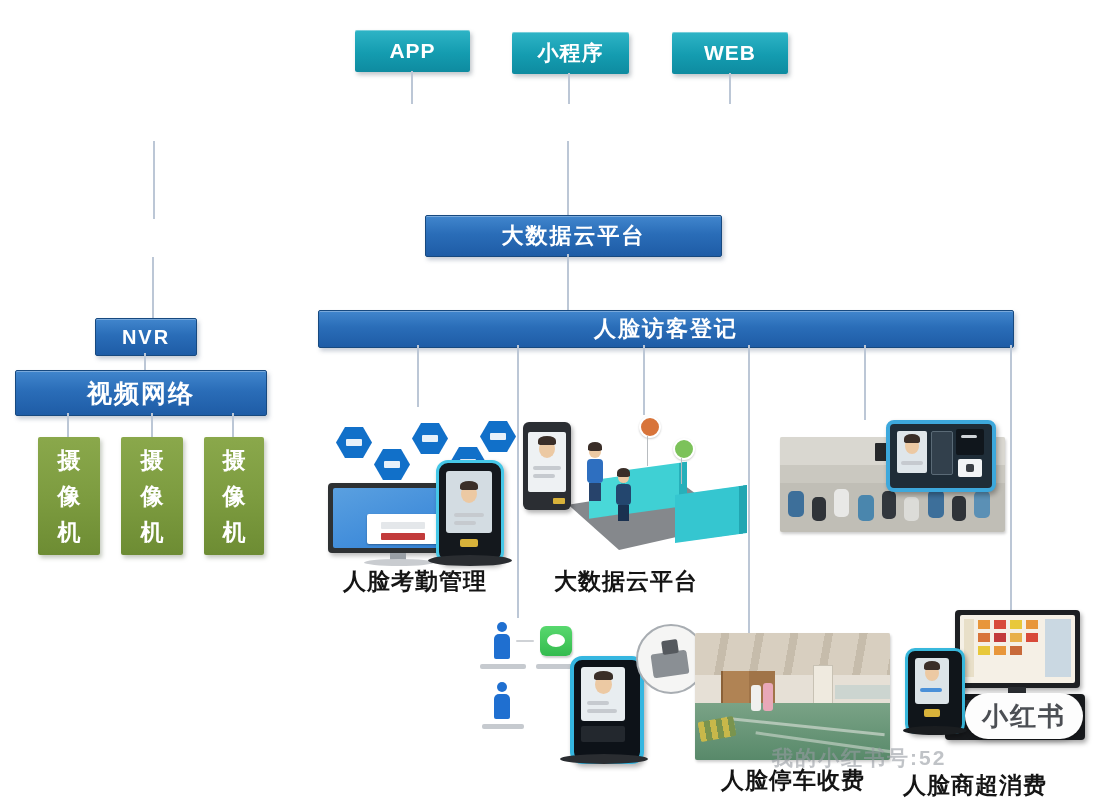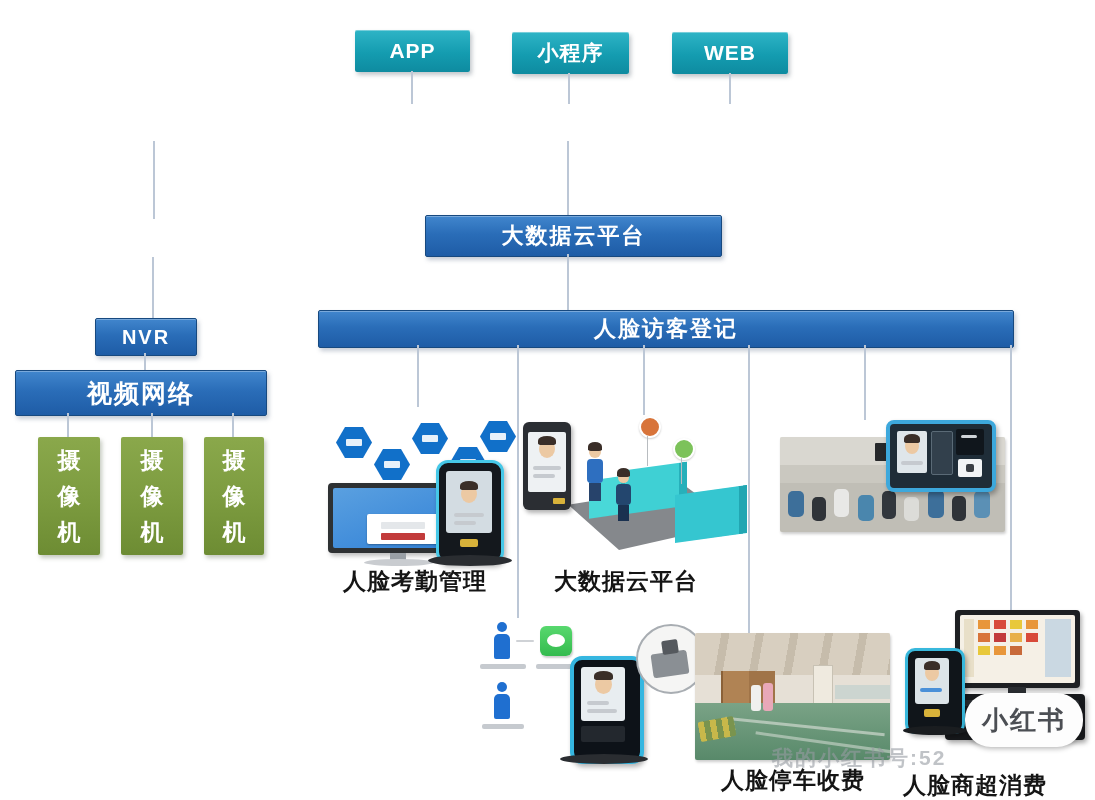--- a/index.html
+++ b/index.html
@@ -281,18 +281,18 @@
     <div class="abs" style="left:2px;top:38px;width:54px;height:80px;background:#10151a;border:3px solid #38b8dc;border-radius:10px;box-shadow:2px 3px 4px rgba(0,0,0,.3)">
       <div class="abs" style="left:7px;top:7px;width:34px;height:46px;background:#dce4e8;border-radius:3px">
         <div class="face" style="left:10px;top:7px;width:14px;height:16px"></div>
         <div class="minibar" style="left:5px;top:30px;width:22px;height:4px;background:#4a90d8"></div>
       </div>
       <div class="abs" style="left:16px;top:58px;width:16px;height:8px;background:#d8b23a;border-radius:2px"></div>
     </div>
     <div class="abs" style="left:0;top:116px;width:64px;height:9px;background:#1a1d20;border-radius:50%"></div>
   </div>
 
-  <div class="wm-badge" style="left:965px;top:693px;width:118px;height:54px">小红书</div>
+  <div class="wm-badge" style="left:965px;top:693px;width:118px;height:46px">小红书</div>
   <div class="app-label" style="left:885px;top:770px">人脸商超消费</div>
 
   <div class="wm-text" style="left:772px;top:744px">我的小红书号:52</div>
 
 </div>
 
 </body></html>

